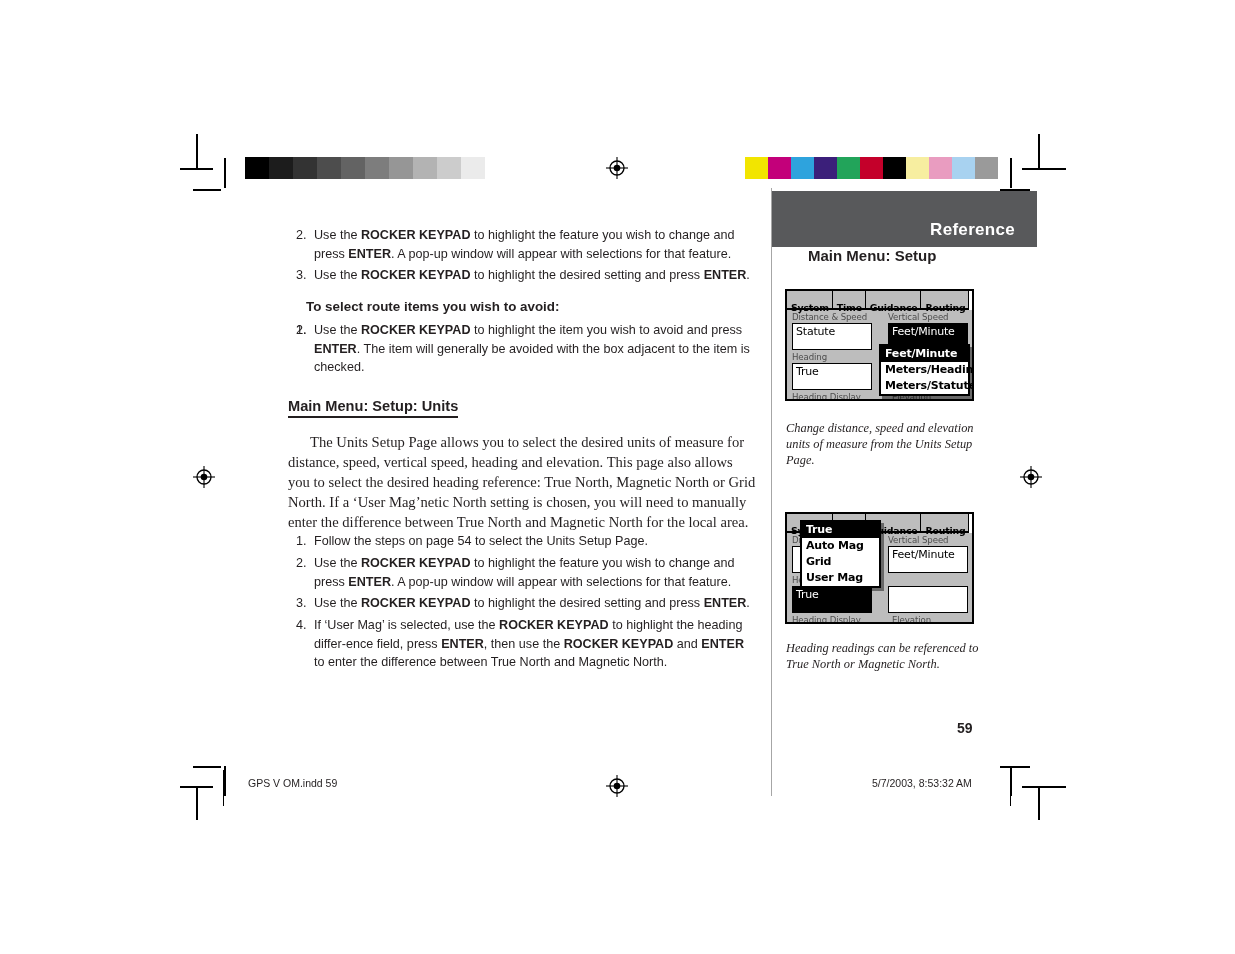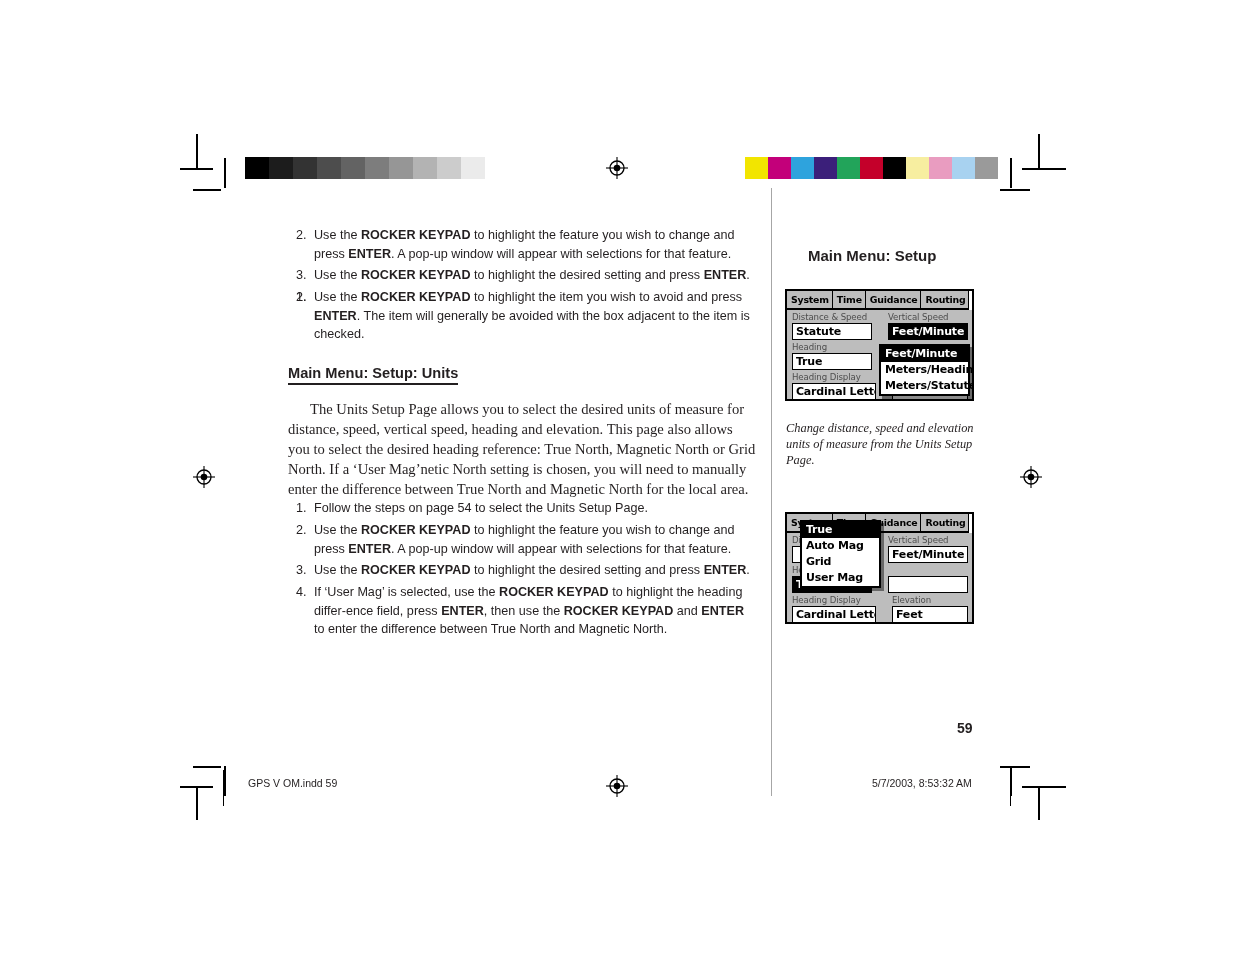--- a/index.html
+++ b/index.html
@@ -169,21 +169,21 @@
     height: 17px;
     display: flex;
     align-items: stretch;
     background: #bdbdbd;
     border-bottom: 2px solid #000;
   }
   .tab {
     font-size: 9.4px;
     font-weight: bold;
     color: #000;
-    padding: 2px 3px 0 4px;
+    padding: 10px 3px 0 4px;
     white-space: nowrap;
     border-right: 1px solid #000;
     letter-spacing: -0.2px;
     line-height: 13px;
   }
   .tab.active {
     background: #ffffff;
     border-bottom: 2px solid #ffffff;
     margin-bottom: -2px;
   }
@@ -198,25 +198,25 @@
   .gcell { width: 84px; }
   .glabel {
     font-size: 8.6px;
     color: #4d4d4d;
     line-height: 11px;
     white-space: nowrap;
     letter-spacing: -0.1px;
   }
   .gvalue {
     font-size: 11px;
-    font-weight: bold;
+    font-weight: normal;
     color: #000;
     background: #ffffff;
     border: 1px solid #000;
-    height: 17px;
+    height: 27px;
     line-height: 15px;
     padding-left: 3px;
     box-sizing: border-box;
     white-space: nowrap;
     letter-spacing: -0.2px;
     margin-bottom: 2px;
     overflow: hidden;
   }
   .gvalue.sel {
     background: #000000;
@@ -343,20 +343,21 @@
     </div>
 
   <div class="textcol">
 
     <ol class="numlist" id="list-top">
         <li><span class="num">2.</span><span>Use the </span><b>ROCKER KEYPAD</b><span> to highlight the feature you wish to change and press </span><b>ENTER</b><span>. A pop-up window will appear with selections for that feature.</span></li>
         <li><span class="num">3.</span><span>Use the </span><b>ROCKER KEYPAD</b><span> to highlight the desired setting and press </span><b>ENTER</b><span>.</span></li>
       </ol>
 
 
+    <h3 class="sub">To select route items you wish to avoid:</h3>
 
     <ol class="numlist" id="list-avoid">
         <li><span class="num">1.</span></li>
         <li><span class="num">2.</span><span>Use the </span><b>ROCKER KEYPAD</b><span> to highlight the item you wish to avoid and press </span><b>ENTER</b><span>. The item will generally be avoided with the box adjacent to the item is checked.</span></li>
       </ol>
 
     <h2 class="secthead">Main Menu: Setup: Units</h2>
 
     <p class="body-serif" style="margin-top:6px;">The Units Setup Page allows you to select the desired units of measure for distance, speed, vertical speed, heading and elevation.  This page also allows you to select the desired heading reference: True North, Magnetic North or Grid North.  If a ‘User Mag’netic North setting is chosen, you will need to manually enter the difference between True North and Magnetic North for the local area.</p>
 
@@ -364,20 +365,23 @@
     <ol class="numlist" id="list-change">
         <li><span class="num">1.</span><span>Follow the steps on page 54 to select the Units Setup Page.</span></li>
         <li><span class="num">2.</span><span>Use the </span><b>ROCKER KEYPAD</b><span> to highlight the feature you wish to change and press </span><b>ENTER</b><span>. A pop-up window will appear with selections for that feature.</span></li>
         <li><span class="num">3.</span><span>Use the </span><b>ROCKER KEYPAD</b><span> to highlight the desired setting and press </span><b>ENTER</b><span>.</span></li>
         <li><span class="num">4.</span><span>If ‘User Mag’ is selected, use the </span><b>ROCKER KEYPAD</b><span> to highlight the heading differ-ence field, press </span><b>ENTER</b><span>, then use the </span><b>ROCKER KEYPAD</b><span> and </span><b>ENTER</b><span> to enter the difference between True North and Magnetic North.</span></li>
       </ol>
   </div>
 
   <div class="rule-vert"></div>
 
+  <div class="refbar">
+    <span>Reference</span>
+  </div>
 
   <div class="chaptitle">Main Menu: Setup</div>
 
   <div class="gps" style="left:785px;top:289px;">
     <div class="gps-inner">
       <div class="tabrow" id="tabs-units">
           <div class="tab"><span>System</span></div>
           <div class="tab"><span>Time</span></div>
           <div class="tab"><span>Guidance</span></div>
           <div class="tab"><span>Routing</span></div>
@@ -468,20 +472,21 @@
       </div>
       <div class="gpopup" id="popup-heading" style="left:13px;top:6px;width:77px;">
           <div class="gpopitem sel">True</div>
           <div class="gpopitem">Auto Mag</div>
           <div class="gpopitem">Grid</div>
           <div class="gpopitem">User Mag</div>
         </div>
     </div>
   </div>
 
+  <div class="caption" style="left:786px;top:641px;">Heading readings can be referenced to True North or Magnetic North.</div>
 
   <div class="pagenum">59</div>
 
   <div class="footer-rule" style="left:223px;top:770px;width:1px;height:36px;"></div>
   <div class="footer-rule" style="left:771px;top:770px;width:1px;height:22px;background:#a6a6a6;"></div>
   <div class="footer-rule" style="left:1010px;top:770px;width:1px;height:36px;"></div>
 
   <div class="foot-text" style="left:248px;top:777px;">GPS V OM.indd   59</div>
   <div class="foot-text" style="left:872px;top:777px;">5/7/2003, 8:53:32 AM</div>
 

